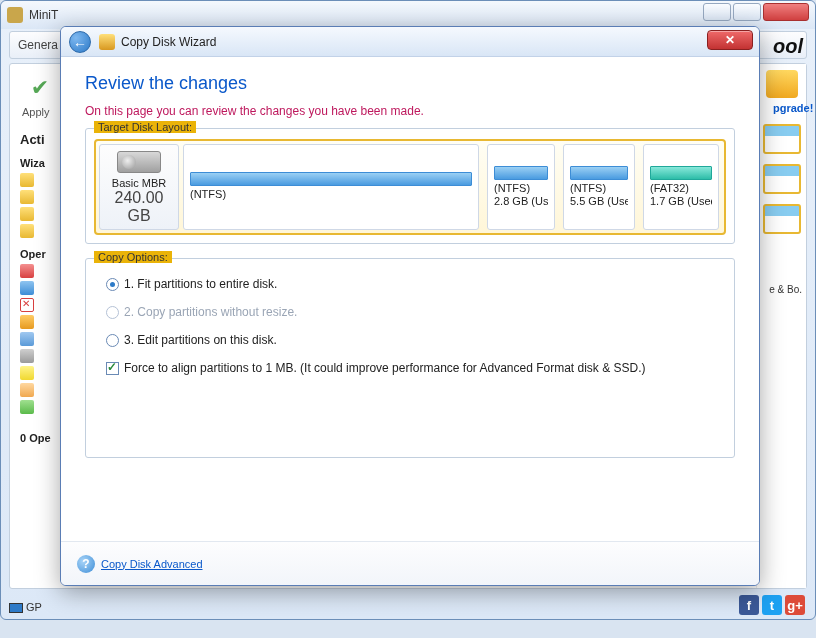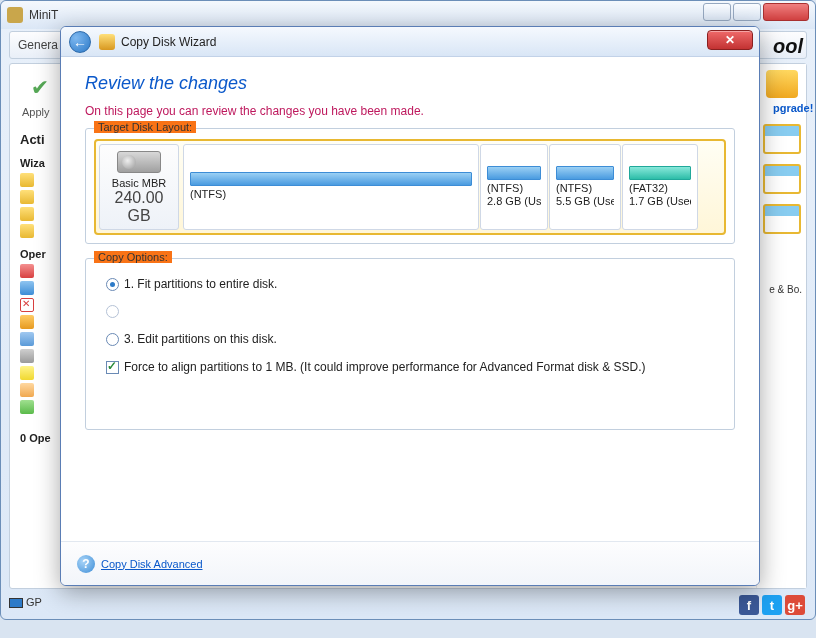--- a/index.html
+++ b/index.html
@@ -51,21 +51,21 @@
 .sq.g{background:linear-gradient(#cfcfcf,#9a9a9a);} .sq.yl{background:linear-gradient(#fff48a,#f0d830);}
 .sq.gr{background:linear-gradient(#a0e090,#5aba4a);} .sq.bl{background:linear-gradient(#a0c8f0,#5a9ad8);}
 .sq.pk{background:linear-gradient(#ffd8a0,#f0a850);} .sq.x{background:#fff;border:1px solid #d84040;position:relative;}
 .sq.x::after{content:"✕";color:#d84040;font-size:10px;position:absolute;left:1px;top:-1px;}
 
 .bg-right-strip { position:absolute; right:0; top:0; width:50px; bottom:0; background:#fff; border-left:1px solid #eee; padding:6px 4px; }
 .bg-cart { width:32px; height:28px; background:linear-gradient(#ffd860,#f0a820); border-radius:4px; margin:0 auto; }
 .bg-upgrade { color:#0a58ca; font-weight:bold; text-align:center; margin-top:4px; font-size:11px;padding-left:12px; }
 .bg-thumb { width:38px; height:30px; margin:10px auto 0; border:2px solid #e8b832; border-radius:3px; background:linear-gradient(#88ccf0 40%,#fff 40%); }
 
-.bg-bottom { position:absolute; left:8px; right:8px; bottom:6px; height:22px; display:flex; align-items:center; gap:10px; font-size:11px; color:#333; }
+.bg-bottom { position:absolute; left:8px; right:8px; bottom:6px; height:22px; display:flex; align-items:flex-end; gap:10px; font-size:11px; color:#333; }
 .bg-bottom .k { width:14px; height:10px; display:inline-block; border:1px solid #333; margin-right:3px; vertical-align:middle; }
 .social { position:absolute; right:10px; bottom:4px; display:flex; gap:3px; }
 .social div { width:20px; height:20px; border-radius:3px; color:#fff; display:flex; align-items:center; justify-content:center; font-size:13px; font-weight:bold; }
 .social .fb{background:#3b5998;} .social .tw{background:#1da1f2;} .social .gp{background:#dd4b39;}
 
 
 .modal {
   position: absolute;
   left: 60px; top: 26px;
   width: 700px; height: 560px;
@@ -95,40 +95,40 @@
   position:absolute; right:6px; top:3px;
   width:46px; height:20px; border-radius:4px;
   background: linear-gradient(#ef6a6a, #c23232);
   border:1px solid #8a2020;
   color:#fff; display:flex; align-items:center; justify-content:center;
   font-size:12px; font-weight:bold;
   box-shadow: inset 0 1px 0 rgba(255,255,255,0.4);
 }
 
 .modal-body { position:absolute; top:30px; left:0; right:0; bottom:44px; padding:16px 24px 8px; }
-.h1 { color:#0a58ca; font-size:18px; font-weight:normal; margin-bottom:10px;font-style:italic; }
+.h1 { color:#0a58ca; font-size:18px; font-weight:normal; margin-bottom:10px; }
 .desc { font-size:12px; color:#be185d; margin-bottom:10px; }
 
 .fs { border:1px solid #c2cfde; border-radius:3px; padding:10px 8px 8px; position:relative; margin-bottom:14px; }
-.fs-legend { position:absolute; top:-8px; left:8px; background:#f97316; padding:0 4px; font-size:11px; color:#333; }
+.fs-legend { position:absolute; top:-8px; left:8px; background:#eab308; padding:0 4px; font-size:11px; color:#333; }
 
 .disk-row { display:flex; gap:4px; border:2px solid #e8b832; border-radius:4px; padding:3px; background:linear-gradient(#fffef4,#fff6d8); }
 .disk-cell { background:#fff; border:1px solid #cfd8e6; border-radius:3px; padding:4px 6px; display:flex; flex-direction:column; justify-content:center; }
 .disk-head { width:80px; align-items:center; text-align:center; background:linear-gradient(#fdfdfd,#eef2f8); }
 .disk-img { width:44px; height:22px; background:linear-gradient(#d8d8d8,#a0a0a0); border-radius:3px; margin:2px auto 4px; border:1px solid #888; position:relative; }
 .disk-img::after { content:""; position:absolute; left:4px; top:3px; width:14px; height:14px; border-radius:50%; background:radial-gradient(circle at 40% 40%, #eee, #999); }
 .disk-head .l1 { font-size:11px; color:#222; }
 .disk-head .l2 { font-size:16px; color:#444; }
 
 .part { flex-shrink:0; }
 .bar { height:14px; border:1px solid #3d8dd6; background:linear-gradient(#9bd0f4,#4a9be0); border-radius:1px; margin-bottom:2px; }
 .bar.fat { border-color:#20a89a; background:linear-gradient(#88e8da,#2dbda8); }
 .plab { font-size:11px; color:#222; line-height:1.2; white-space:nowrap; overflow:hidden; }
 
-.opt-box { border:1px solid #c2cfde; border-radius:3px; padding:12px 14px 18px; position:relative; height:172px; }
+.opt-box { border:1px solid #c2cfde; border-radius:3px; padding:12px 14px 18px; position:relative; height:200px; }
 .opt-box .fs-legend { top:-8px; }
 .opt { display:flex; align-items:center; gap:5px; margin:6px 0 14px 6px; font-size:12px; color:#222; }
 .opt.disabled { color:#9aa5b5; }
 .radio { width:13px; height:13px; border-radius:50%; border:1px solid #6a8ab5; background:#fff; position:relative; }
 .radio.sel::after { content:""; position:absolute; left:3px; top:3px; width:5px; height:5px; border-radius:50%; background:#2d7ac8; }
 .radio.dis { border-color:#b5c2d6; }
 .chk { width:13px; height:13px; border:1px solid #6a8ab5; background:#fff; position:relative; }
 .chk.sel::after { content:"✓"; position:absolute; left:0; top:-3px; font-size:12px; color:#2a8a3a; font-weight:bold; }
 
 .modal-footer { position:absolute; bottom:0; left:0; right:0; height:44px; display:flex; align-items:center; padding:0 16px; border-top:1px solid #e2e8f0; background:linear-gradient(#fdfdfe,#f2f5fa); }
@@ -240,21 +240,21 @@
     <div class="desc">On this page you can review the changes you have been made.</div>
 
     <div class="fs">
       <div class="fs-legend">Target Disk Layout:</div>
       <div class="disk-row">
         <div class="disk-cell disk-head">
           <div class="disk-img"></div>
           <div class="l1">Basic MBR</div>
           <div class="l2">240.00 GB</div>
         </div>
-        <div id="parts" style="display:flex;gap:1px;flex:1">
+        <div id="parts" style="display:flex;gap:8px;flex:1">
             <div class="disk-cell part" style="width: 296px;">
               <div class="bar "></div>
               <div class="plab">(NTFS)</div>
             </div>
             <div class="disk-cell part" style="width: 68px;">
               <div class="bar "></div>
               <div class="plab">(NTFS)</div>
               <div class="plab">2.8 GB (Used:</div>
             </div>
             <div class="disk-cell part" style="width: 72px;">
@@ -273,20 +273,21 @@
 
     <div class="opt-box">
       <div class="fs-legend">Copy Options:</div>
       <div id="opts">
           <div class="opt">
             <div class="radio sel"></div>
             <span>1. Fit partitions to entire disk.</span>
           </div>
           <div class="opt disabled">
             <div class="radio  dis"></div>
+            <span>2. Copy partitions without resize.</span>
           </div>
           <div class="opt">
             <div class="radio "></div>
             <span>3. Edit partitions on this disk.</span>
           </div>
         </div>
       <div class="opt" style="margin-top:4px">
         <div class="chk sel"></div>
         <span>Force to align partitions to 1 MB.  (It could improve performance for Advanced Format disk &amp; SSD.)</span>
       </div>

